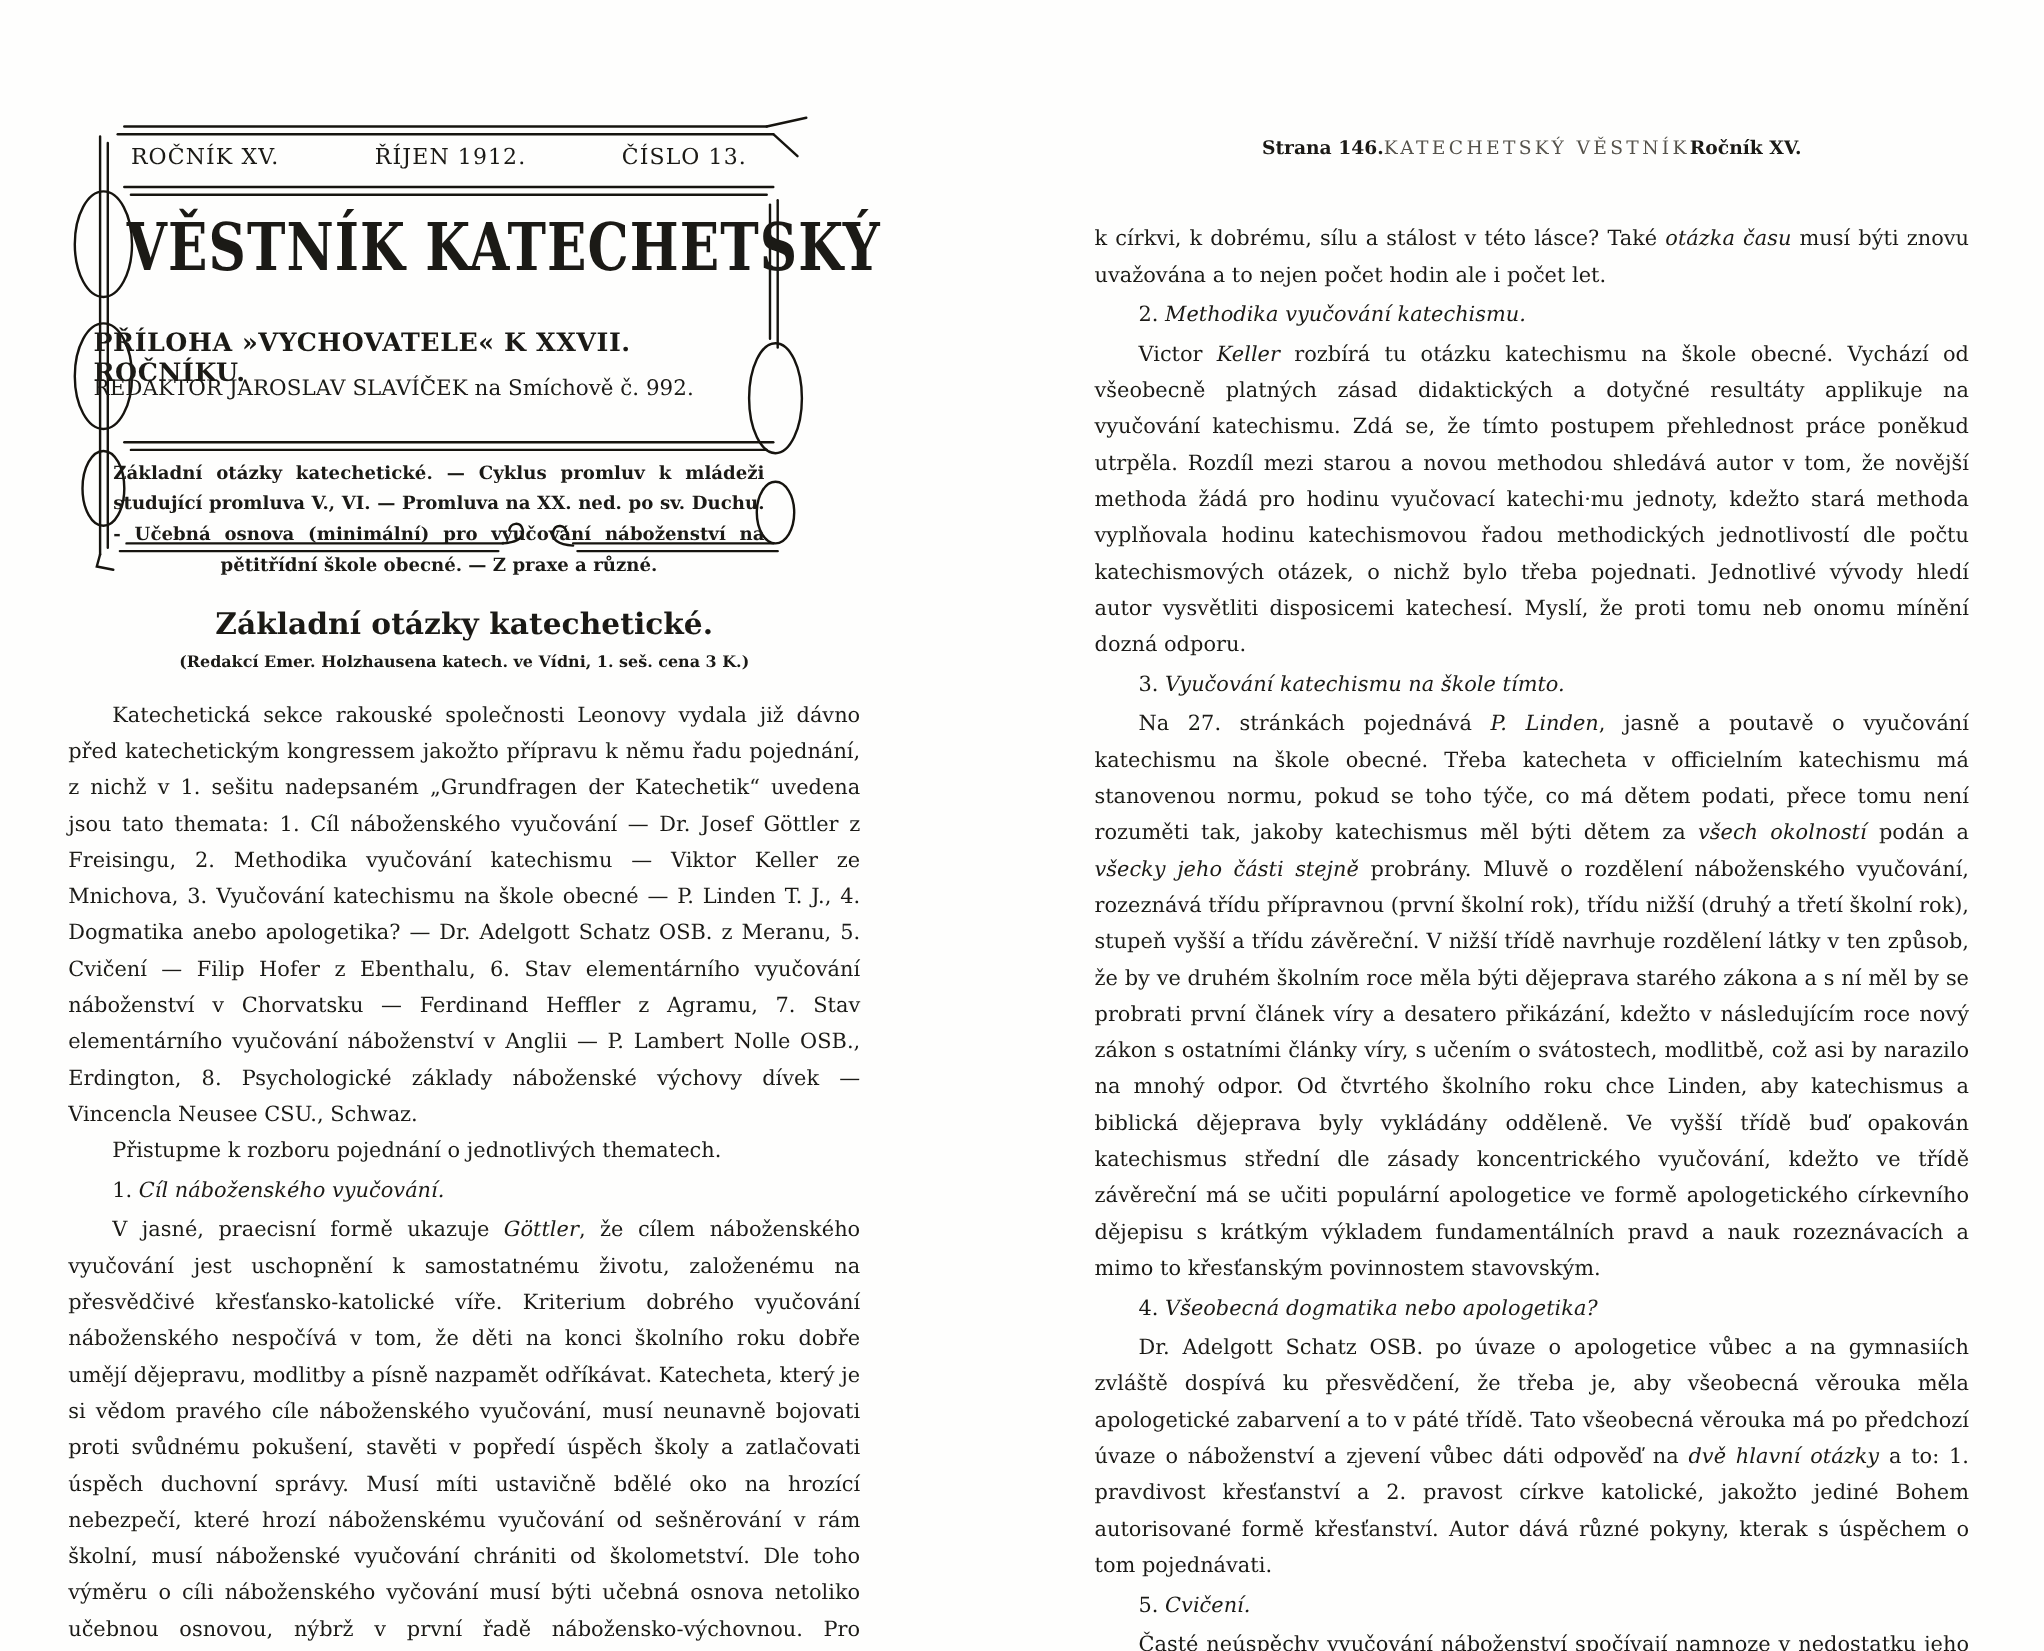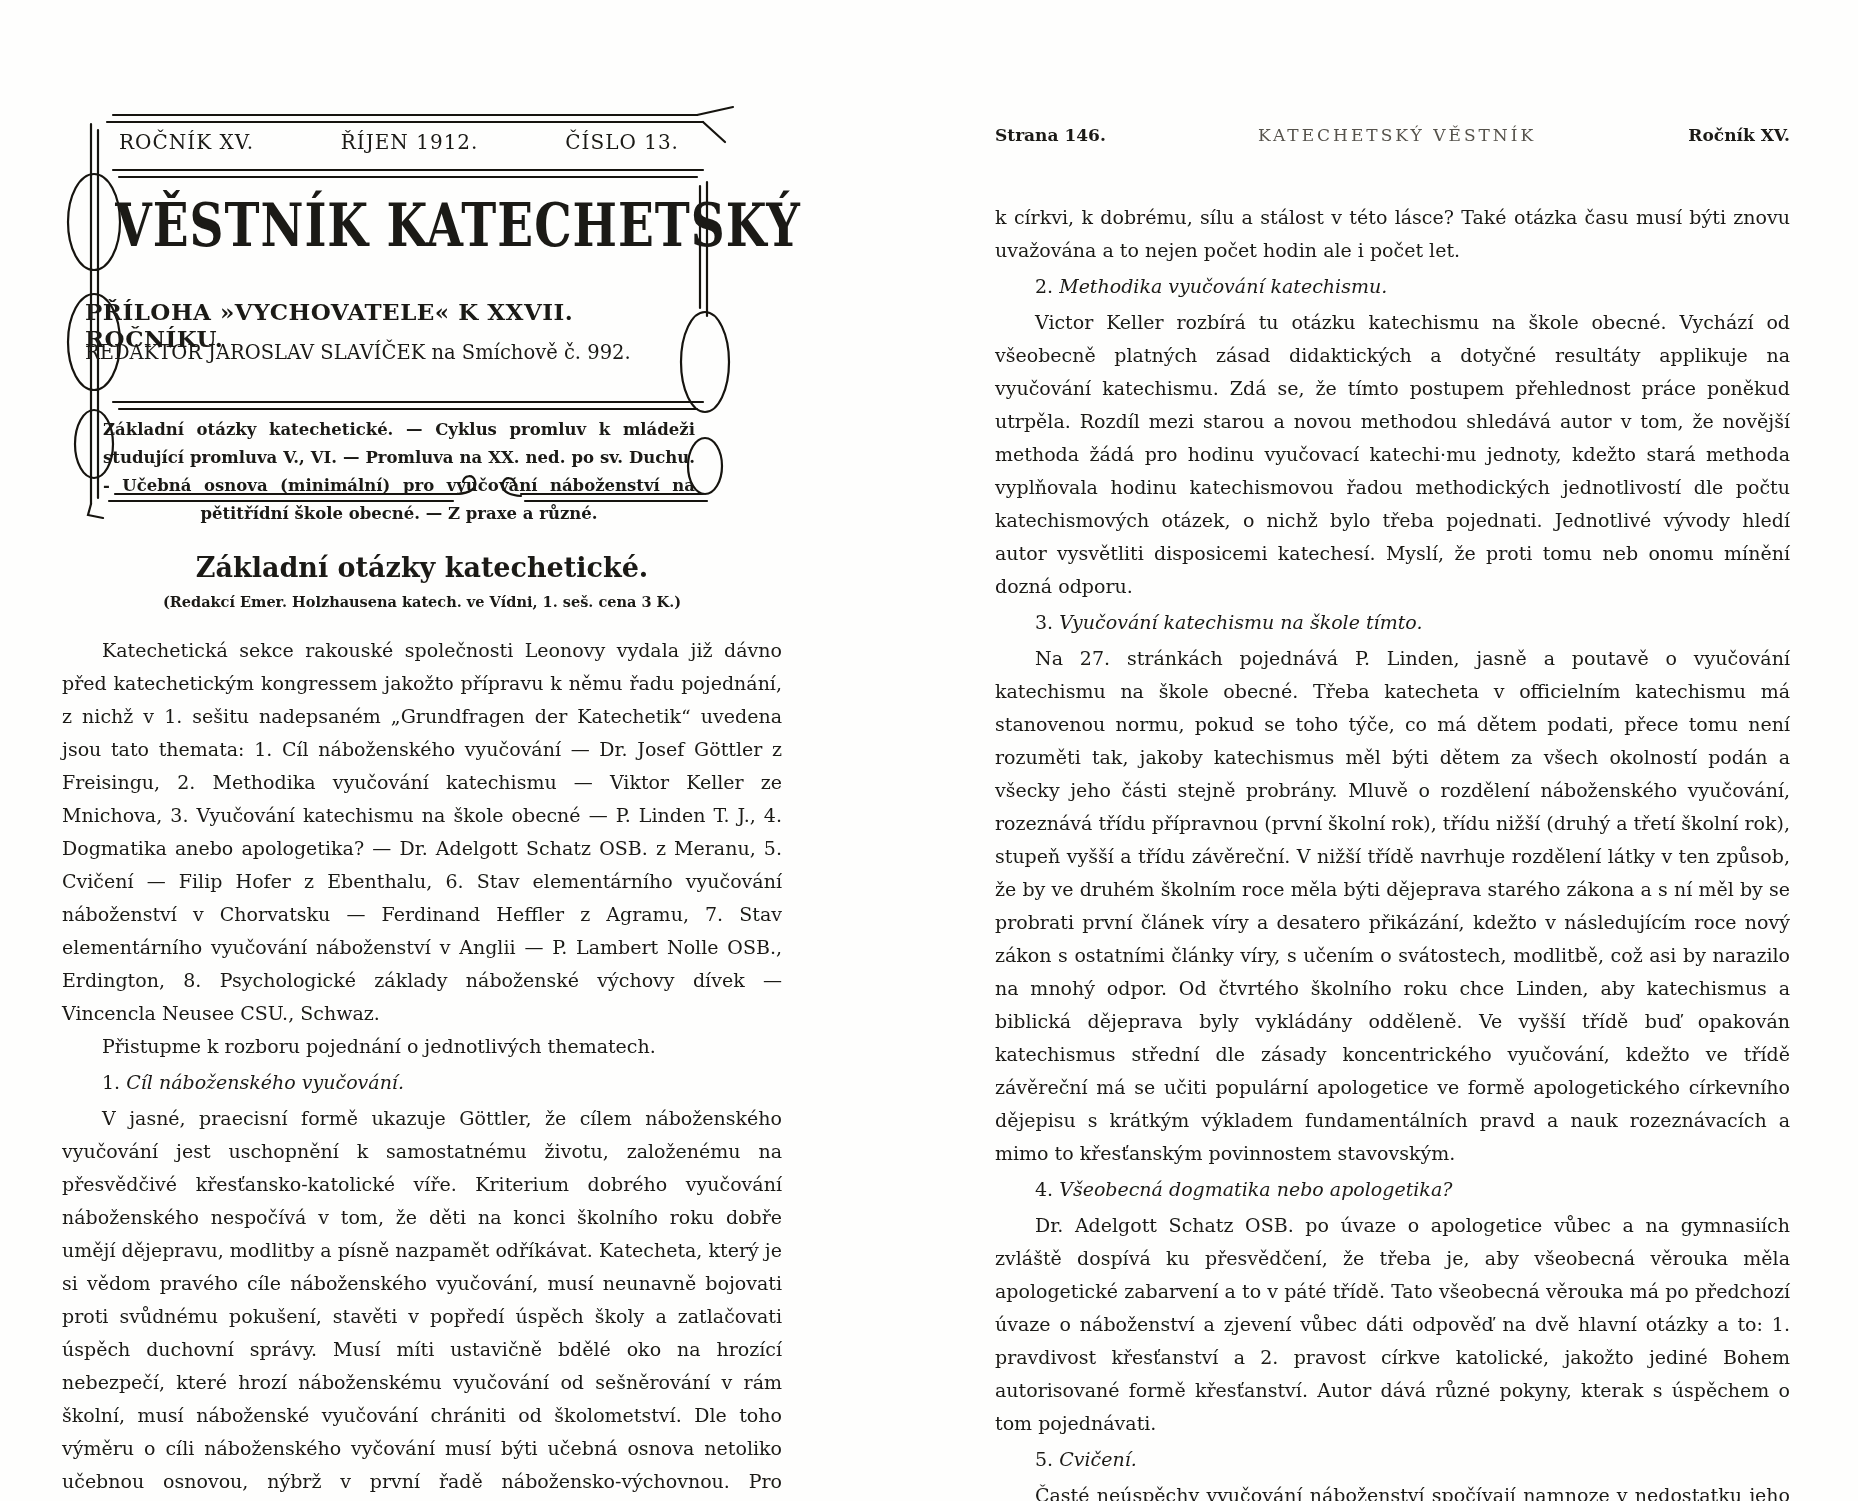--- a/index.html
+++ b/index.html
@@ -27,33 +27,33 @@
     font-size:16.5px;font-weight:bold;line-height:28px;
     text-align:justify;text-align-last:center;}
 
   
   .left-article{position:absolute;left:62px;top:552px;width:720px;}
   .article-heading{font-size:27px;font-weight:bold;text-align:center;margin:0 0 10px 0;}
   .article-subheading{font-size:14.5px;font-weight:bold;text-align:center;margin:0 0 24px 0;}
 
   
   .right-col{position:absolute;left:995px;top:125px;width:795px;}
-  .page-header{display:flex;justify-content:space-between;align-items:baseline;}
+  .page-header{display:flex;justify-content:center;align-items:baseline;}
   .ph-left{font-size:17px;font-weight:bold;}
   .ph-center{font-size:17px;letter-spacing:3px;color:#55524b;}
   .ph-right{font-size:17px;font-weight:bold;}
   .right-body{margin-top:56px;}
 
   
   .para,.sec-heading{font-size:19px;line-height:33px;text-align:justify;margin:0;}
   .para{text-indent:40px;}
   .para.noindent{text-indent:0;}
   .sec-heading{text-indent:40px;font-style:normal;margin:3px 0;}
   .sec-heading .it{font-style:italic;}
-  .it{}
+  .it{font-style:italic;}
 </style>
 </head>
 <body>
 
 <div class="spread">
 
   <div class="masthead">
 
     <svg class="frame-svg" width="648" height="410" viewBox="0 0 648 410" fill="none" stroke="#16140f" stroke-width="2.2" stroke-linecap="round">
 

